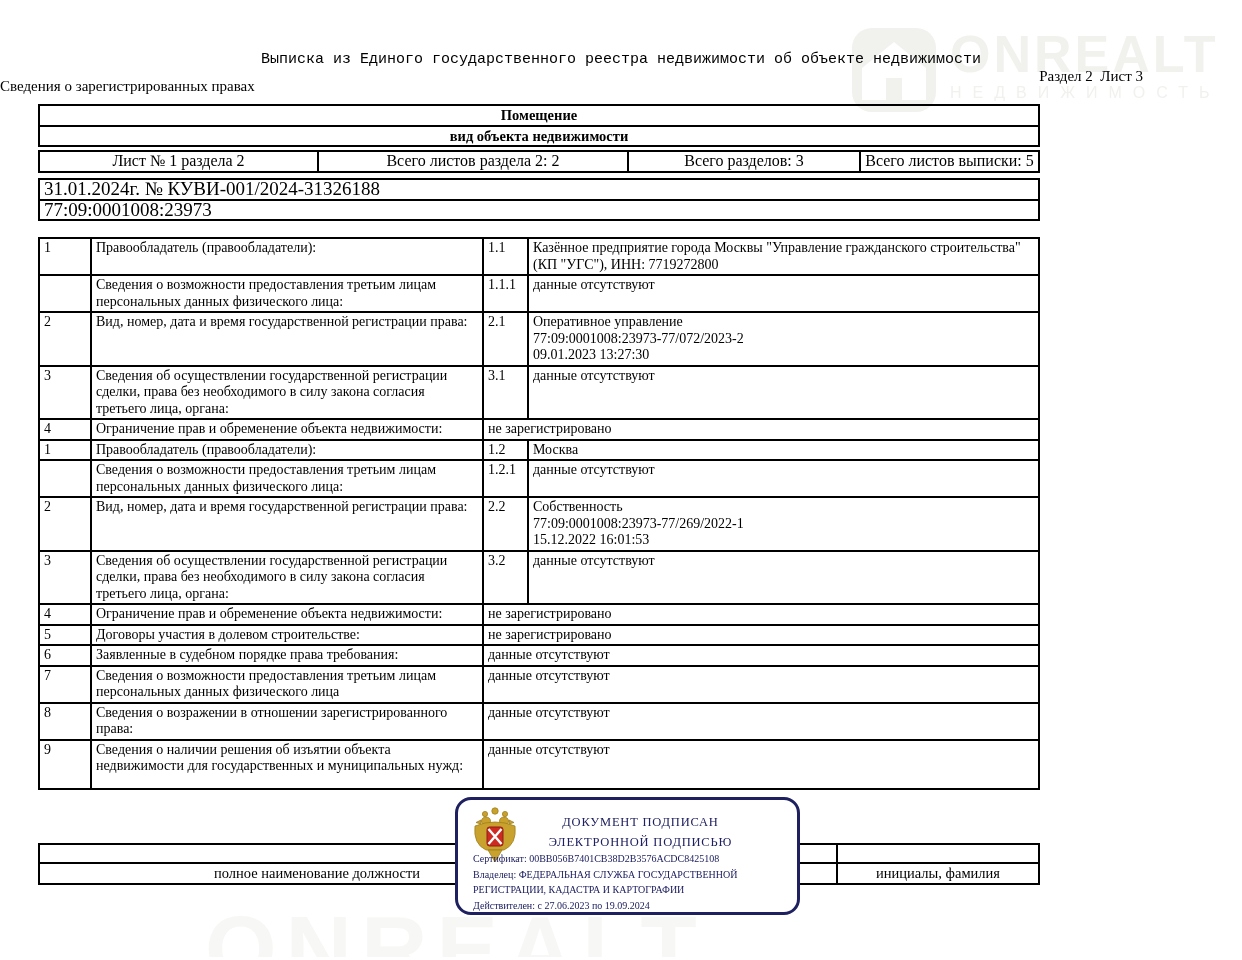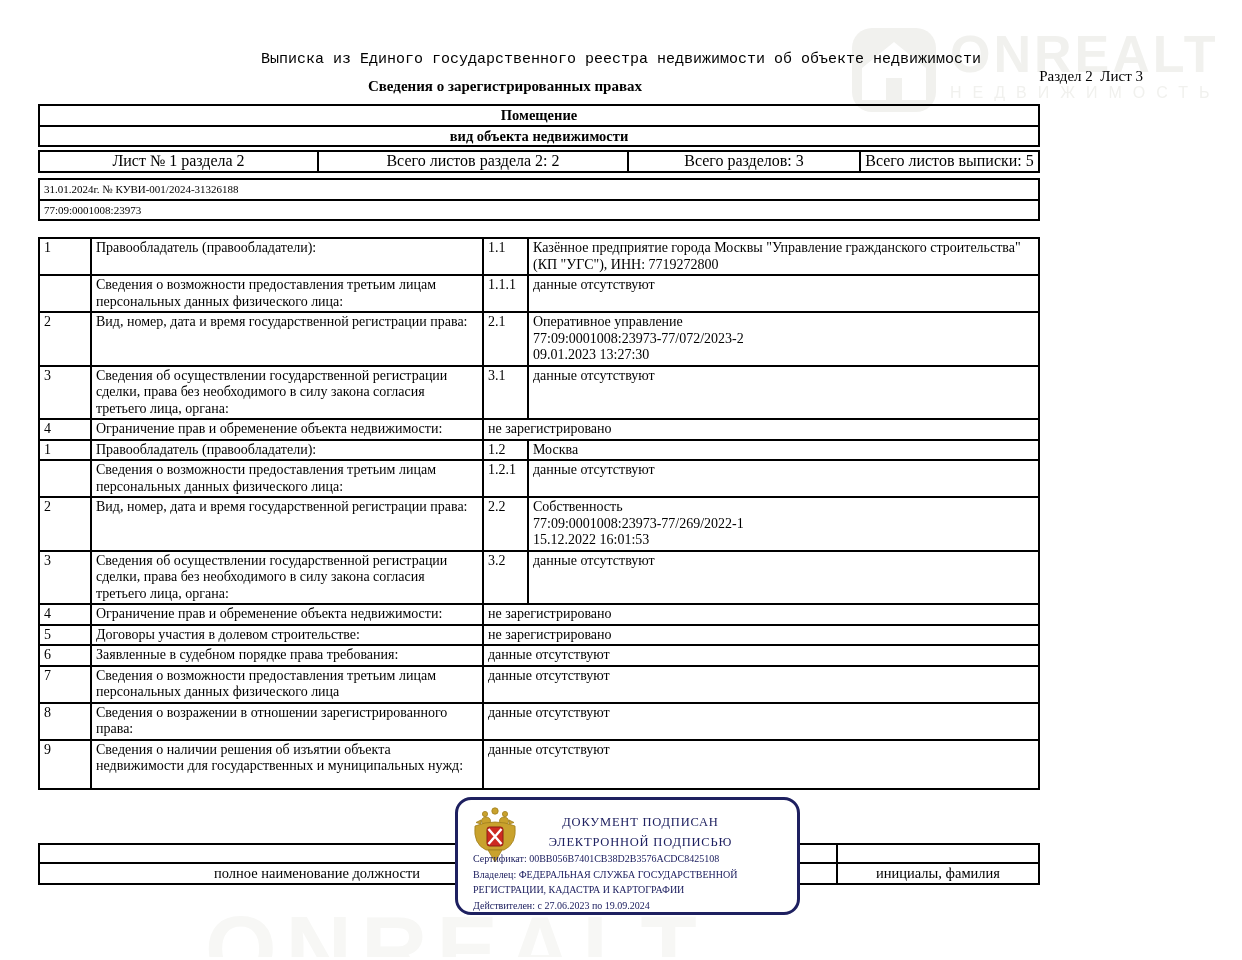--- a/index.html
+++ b/index.html
@@ -15,37 +15,37 @@
   .wm-brand{font-family:"Liberation Sans","DejaVu Sans",sans-serif;font-weight:bold;
     font-size:52px;line-height:56px;letter-spacing:3px;color:#f1f1ee;}
   .wm-sub{font-family:"Liberation Sans","DejaVu Sans",sans-serif;font-size:16px;
     letter-spacing:11px;color:#f1f1ee;margin-top:2px;}
   .wm-bottom{left:205px;top:903px;width:775px;height:54px;overflow:hidden;z-index:0;
     font-family:"Liberation Sans","DejaVu Sans",sans-serif;font-weight:bold;
     font-size:92px;line-height:92px;letter-spacing:9px;color:#f7f7f5;}
   
   .corner{top:36px;right:99px;font-size:15px;white-space:pre;z-index:2;margin-top:32px;}
   .title{top:51px;left:0;width:1242px;text-align:center;font-size:15px;z-index:2;font-family:Liberation Mono, monospace;}
-  .subtitle{top:78px;left:0;width:1010px;text-align:center;font-size:15px;z-index:2;font-weight:bold;}
+  .subtitle{top:78px;left:0;width:1010px;text-align:left;font-size:15px;z-index:2;}
   
   .tbl{left:38px;width:1002px;border:2px solid #000;box-sizing:border-box;z-index:2;background:transparent;}
   .trow{display:grid;box-sizing:border-box;}
   .trow + .trow{border-top:2px solid #000;}
   .cell{border-left:2px solid #000;padding:1px 4px;box-sizing:border-box;overflow:hidden;}
   .cell:first-child{border-left:none;}
   .center{text-align:center;}
   .bold{font-weight:bold;}
   
   .t1{top:104px;font-size:14.5px;line-height:16.5px;}
   .t1 .trow{min-height:17px;}
   
   .t2{top:150px;font-size:16px;line-height:16.5px;}
   .t2 .trow{grid-template-columns:277px 310px 232px 1fr;min-height:17px;}
   
-  .t3{top:178px;font-size:11px;line-height:16.5px;}
+  .t3{top:178px;font-size:19px;line-height:16.5px;}
   .t3 .r2{grid-template-columns:442px 1fr;}
   .t3 .trow{min-height:17px;}
   
   .main{top:237px;font-size:14px;line-height:16.5px;}
   .main .trow{grid-template-columns:50px 392px 45px 1fr;}
   .main .trow.span3{grid-template-columns:50px 392px 1fr;}
   .val{white-space:pre-line;}
   
   .foot{top:843px;font-size:14.5px;line-height:16.5px;}
   .foot .trow{grid-template-columns:522px 258px 1fr;padding-left:16px;}

